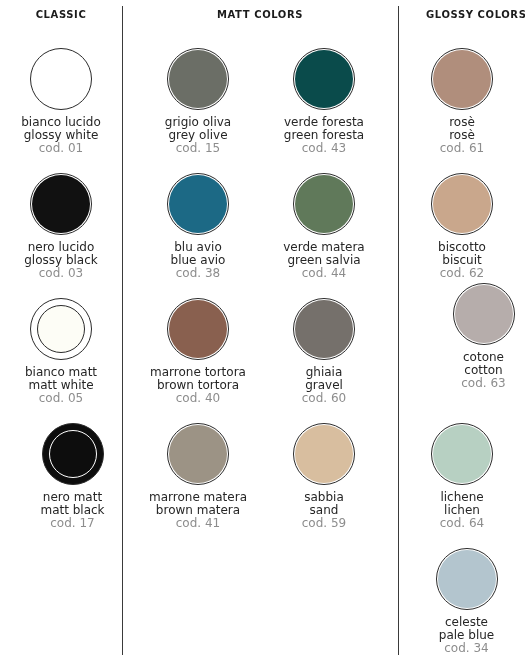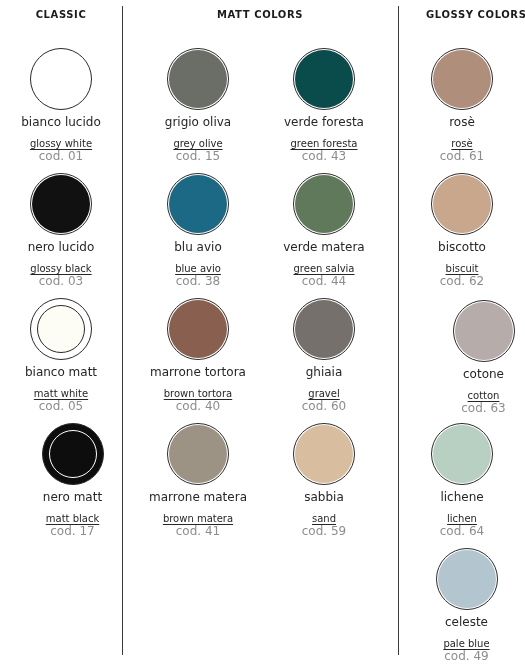--- a/index.html
+++ b/index.html
@@ -101,27 +101,25 @@
   .disc.ring-dark  .ring { border-color: #ffffff; }
 
   
   .name-it {
     font-size: 12px;
     line-height: 13px;
     color: #262626;
     white-space: nowrap;
   }
   .name-en {
-    font-size: 10px;
+    font-size: 12px;
     line-height: 13px;
     color: #262626;
-    text-decoration: underline;
     text-underline-offset: 2px;
     white-space: nowrap;
-    margin-top: 8px;
   }
   .code {
     font-size: 12px;
     line-height: 13px;
     color: #8d8d8d;
     white-space: nowrap;
   }
 </style>
 </head>
 <body>
@@ -267,21 +265,21 @@
       <div class="swatch" style="left: 400px; top: 173px;">
         <div class="disc-wrap">
           <div class="disc filled">
             <div class="fill" style="background: rgb(201, 167, 140); left: 1px; top: 1px;"></div>
           </div>
         </div>
         <div class="name-it">biscotto</div>
         <div class="name-en">biscuit</div>
         <div class="code">cod. 62</div>
       </div>
-      <div class="swatch" style="left: 400px; top: 300px; padding-left: 43px;">
+      <div class="swatch" style="left: 400px; top: 283px; padding-left: 43px;">
         <div class="disc-wrap">
           <div class="disc filled">
             <div class="fill" style="background: rgb(182, 173, 171); left: 1px; top: 1px;"></div>
           </div>
         </div>
         <div class="name-it">cotone</div>
         <div class="name-en">cotton</div>
         <div class="code">cod. 63</div>
       </div>
       <div class="swatch" style="left: 400px; top: 423px;">
@@ -295,17 +293,17 @@
         <div class="code">cod. 64</div>
       </div>
       <div class="swatch" style="left: 400px; top: 548px; padding-left: 9px;">
         <div class="disc-wrap">
           <div class="disc filled">
             <div class="fill" style="background: rgb(179, 197, 206); left: 1px; top: 1px;"></div>
           </div>
         </div>
         <div class="name-it">celeste</div>
         <div class="name-en">pale blue</div>
-        <div class="code">cod. 49</div>
+        <div class="code">cod. 34</div>
       </div>
     </div>
 
 </div>
 
 </body></html>

